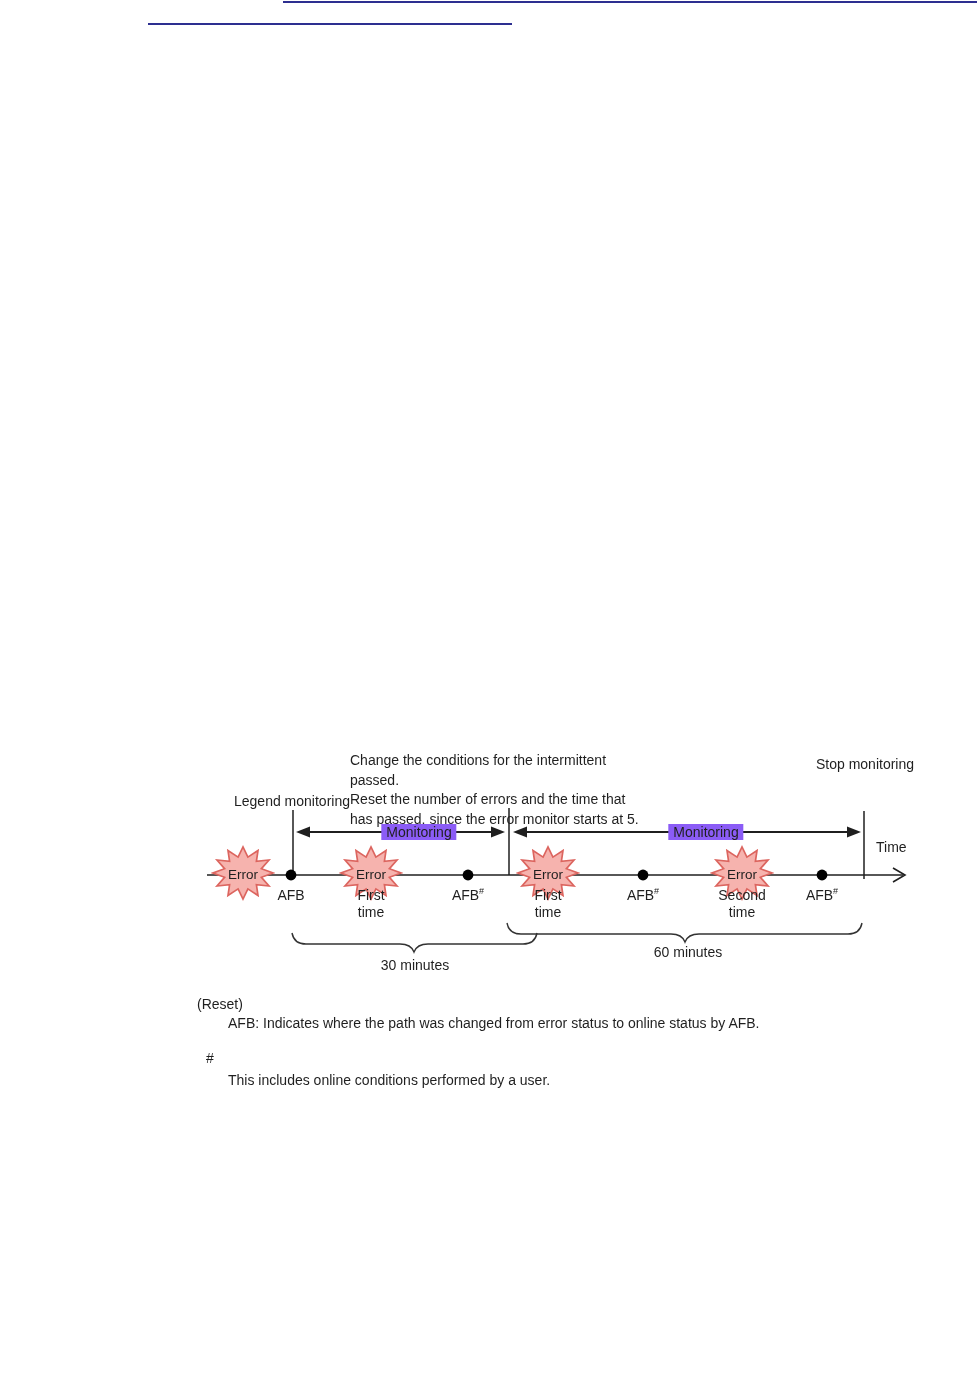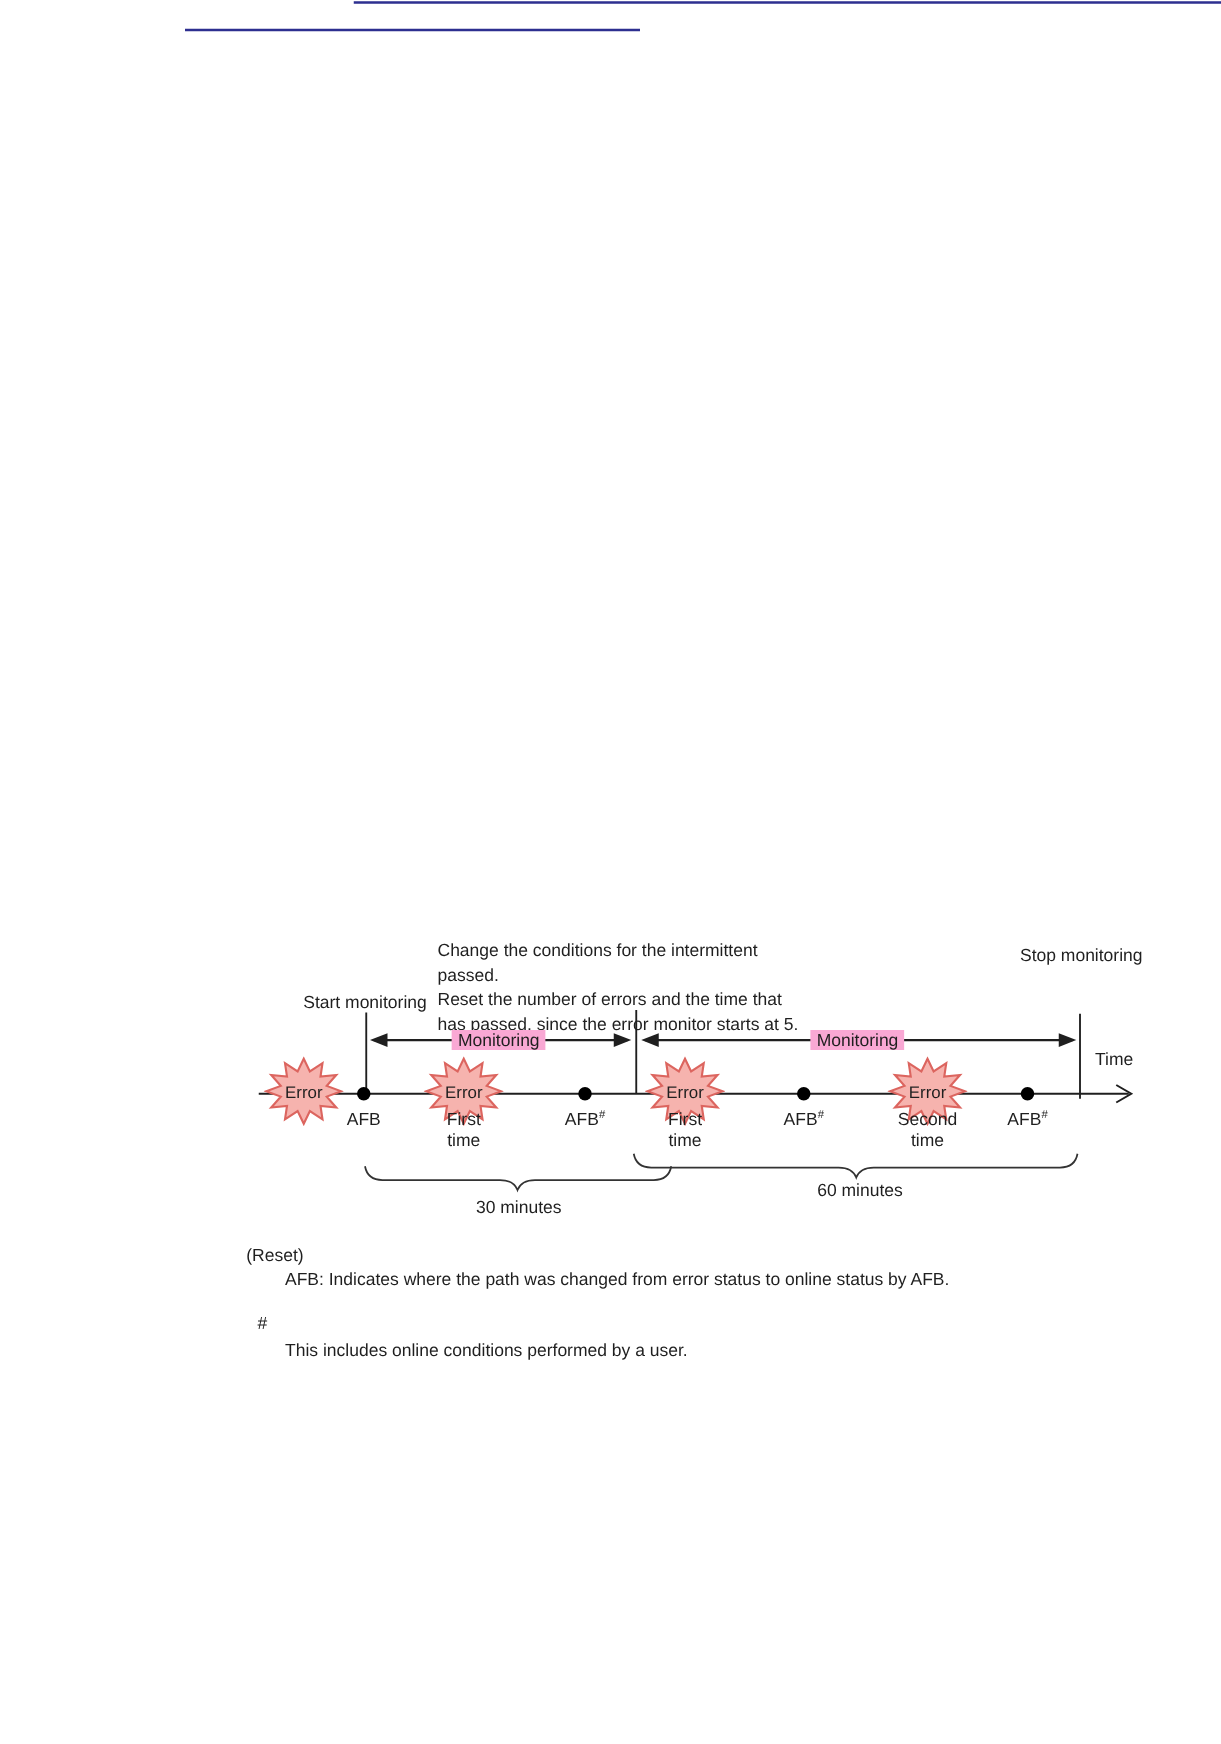--- a/index.html
+++ b/index.html
@@ -9,21 +9,21 @@
     overflow:hidden;
   }
   .rule{position:absolute;height:2px;}
   .rule1{left:283px;top:1px;width:694px;}
   .rule2{left:148px;top:23px;width:364px;}
   .bottom-bar{position:absolute;left:0;top:1391px;width:977px;height:4px;}
   svg.diagram{position:absolute;left:0;top:0;width:977px;height:1395px;pointer-events:none;}
   .lbl{position:absolute;font-size:14px;line-height:16px;white-space:nowrap;}
   .ctr{transform:translateX(-50%);text-align:center;}
   .annotation{position:absolute;left:350px;top:751px;font-size:14px;line-height:19.5px;white-space:nowrap;}
-  .mon{background:#f9a8d4;padding:0 5px;}
+  .mon{background:#8b5cf6;padding:0 5px;margin-left:20px;}
   .burst-txt{position:absolute;transform:translate(-50%,-50%);font-size:13.5px;}
   .cap{line-height:16.5px;}
   sup{font-size:9px;line-height:0;}
   .legend-title{position:absolute;left:197px;top:996px;font-size:14px;}
   .legend-afb{position:absolute;left:228px;top:1015px;font-size:14px;}
   .legend-marker{position:absolute;left:206px;top:1050px;font-size:14px;}
   .legend-note{position:absolute;left:228px;top:1072px;font-size:14px;}
 </style>
 </head>
 <body>
@@ -81,21 +81,21 @@
     </g>
   </svg>
 
   <div class="annotation">
     <div>Change the conditions for the intermittent</div>
     <div>passed.</div>
     <div>Reset the number of errors and the time that</div>
     <div>has passed, since the error monitor starts at 5.</div>
   </div>
 
-  <div class="lbl ctr" style="left:292px;top:793px;">Start monitoring</div>
+  <div class="lbl ctr" style="left:292px;top:793px;">Legend monitoring</div>
   <div class="lbl ctr" style="left:865px;top:756px;text-align:right;">Stop monitoring</div>
 
   <div class="lbl ctr mon" style="left:399px;top:824px;">Monitoring</div>
   <div class="lbl ctr mon" style="left:686px;top:824px;">Monitoring</div>
 
   <div class="lbl" style="left:876px;top:839px;">Time</div>
 
   <div class="burst-txt" style="left:243px;top:874px;">Error</div>
   <div class="burst-txt" style="left:371px;top:874px;">Error</div>
   <div class="burst-txt" style="left:548px;top:874px;">Error</div>

